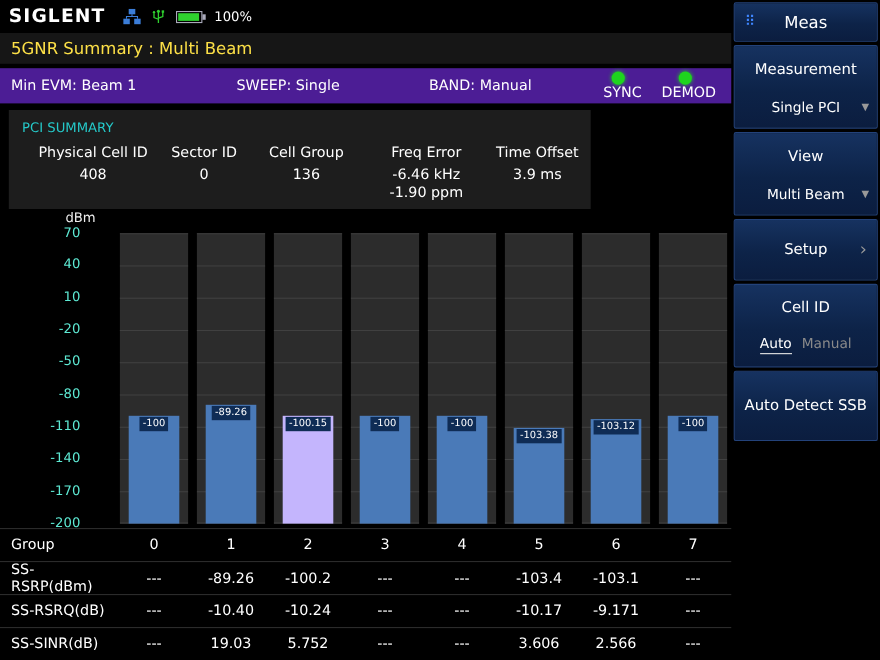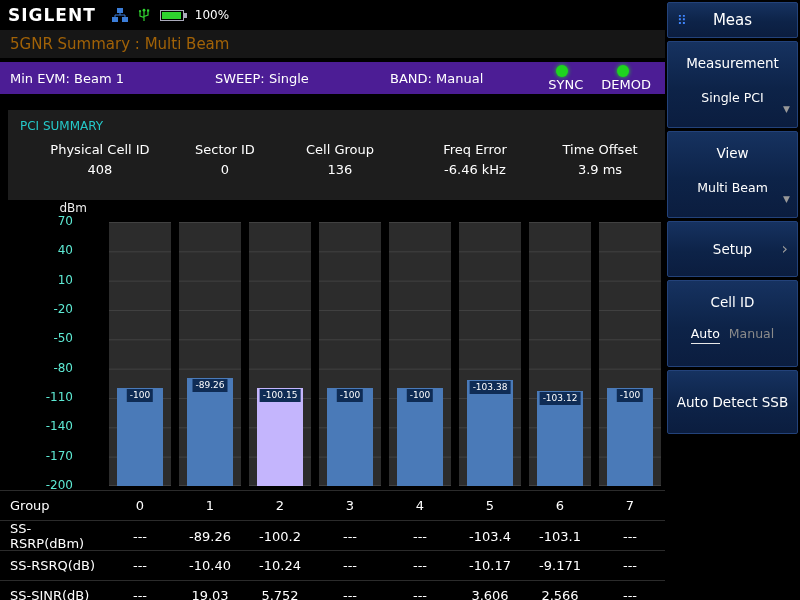--- a/index.html
+++ b/index.html
@@ -14,32 +14,32 @@
   .topbar { height:30px; display:flex; align-items:center; padding-left:8px; background:#000; }
   .brand { font-weight:bold; font-size:17px; letter-spacing:1px; margin-right:16px; }
   .topicon { display:inline-flex; align-items:center; margin-right:9px; }
   .battery { width:24px; height:11px; border:1px solid #aab; position:relative; margin-right:2px; }
   .battery .fill { position:absolute; top:1px; left:1px; bottom:1px; width:19px; background:#2fd12f; }
   .battery:after { content:''; position:absolute; right:-4px; top:2px; width:3px; height:5px; background:#aab; }
   .batt-pct { font-size:12px;text-align:center; }
 
   
   .titlebar { height:28px; background:#161616; display:flex; align-items:center; padding-left:10px; margin-bottom:4px; }
-  .titlebar .title { color:#a16207; font-size:15px; }
+  .titlebar .title { color:#fde047; font-size:15px; }
 
   
   .statusbar { height:32px; display:flex; align-items:center; font-size:13px; padding:0 14px 0 10px; background:#4c1d95; }
   .st-minevm { width:205px; }
   .st-sweep { width:175px; }
   .st-band { flex:1; }
   .ind { display:inline-flex; align-items:center; margin-left:18px;flex-direction:column; }
   .dot { width:12px; height:12px; border-radius:50%; background:#1ed41e; box-shadow:0 0 4px #1ed41e; margin-right:7px; display:inline-block; }
 
   
-  .pci { margin:16px 0 0 8px; width:657px; height:90px; background:#1d1d1d; padding:9px 0 0 12px; }
+  .pci { margin:6px 0 0 8px; width:529px; height:90px; background:#1d1d1d; padding:9px 0 0 12px; }
   .pci-title { color:#25c9c9; font-size:12px; margin-bottom:9px; }
   .pci-fields { display:flex; }
   .pci-field { text-align:center; font-size:13px; }
   .pci-field:nth-child(1){ width:160px; } .pci-field:nth-child(2){ width:90px; }
   .pci-field:nth-child(3){ width:140px; } .pci-field:nth-child(4){ width:130px; }
   .pci-field:nth-child(5){ width:120px; }
   .pci-label { margin-bottom:5px; }
   .pci-line { line-height:16px; }
 
   
@@ -65,21 +65,21 @@
 
   
   .sidebar { position:absolute; left:665px; top:0; width:135px; height:600px; background:#000;
              padding:2px 2px 0 2px; display:flex; flex-direction:column; gap:3px; }
   .sbtn { background:linear-gradient(180deg,#163260 0%,#0d2348 55%,#0b1d3f 100%);
           border:1px solid #23427a; border-radius:2px; color:#fff; position:relative;
           display:flex; flex-direction:column; align-items:center; justify-content:center; }
   .sbtn-meas { height:36px; flex-direction:row; }
   .meas-icon { position:absolute; left:9px; top:50%; transform:translateY(-50%); color:#3f86ff; font-size:13px; }
   .sbtn-meas .sb-label { font-size:15px; }
-  .sbtn-two { height:87px; justify-content:space-between; padding:13px 0 22px; }
+  .sbtn-two { height:76px; justify-content:space-between; padding:13px 0 11px; }
   .sb-label { font-size:13.5px; }
   .sb-value { font-size:12.5px; }
   .caret { position:absolute; right:7px; bottom:13px; color:#999; font-size:9px; }
   .opts { display:flex; gap:9px; align-items:baseline; }
   .opt-on { font-size:12.5px; color:#fff; border-bottom:1px solid #e8e8e8; padding-bottom:2px; }
   .opt-off { font-size:12.5px; color:#8a8a8a; }
   .sbtn-setup { height:56px; }
   .chev { position:absolute; right:9px; top:50%; transform:translateY(-54%); color:#9a9a9a; font-size:16px; }
   .sbtn-auto { height:64px; }
 </style>
@@ -143,20 +143,21 @@
           <div class="pci-label">Sector ID</div>
           <div class="pci-line">0</div>
         </div>
         <div class="pci-field">
           <div class="pci-label">Cell Group</div>
           <div class="pci-line">136</div>
         </div>
         <div class="pci-field">
           <div class="pci-label">Freq Error</div>
           <div class="pci-line">-6.46 kHz</div>
+          <div class="pci-line">-1.90 ppm</div>
         </div>
         <div class="pci-field">
           <div class="pci-label">Time Offset</div>
           <div class="pci-line">3.9 ms</div>
         </div>
       </div>
   </div>
 
   <div class="chart">
     <div class="yaxis">
@@ -198,21 +199,21 @@
           </div>
         </div>
         <div class="chart-col">
           <div class="band"></div>
           <div class="bar" style="height: 97.8px; background: rgb(74, 122, 184);">
             <span class="bar-label">-100</span>
           </div>
         </div>
         <div class="chart-col">
           <div class="band"></div>
-          <div class="bar" style="height: 106px; background: rgb(74, 122, 184);">
+          <div class="bar" style="height: 87px; background: rgb(74, 122, 184);">
             <span class="bar-label">-103.38</span>
           </div>
         </div>
         <div class="chart-col">
           <div class="band"></div>
           <div class="bar" style="height: 94.7px; background: rgb(74, 122, 184);">
             <span class="bar-label">-103.12</span>
           </div>
         </div>
         <div class="chart-col">

